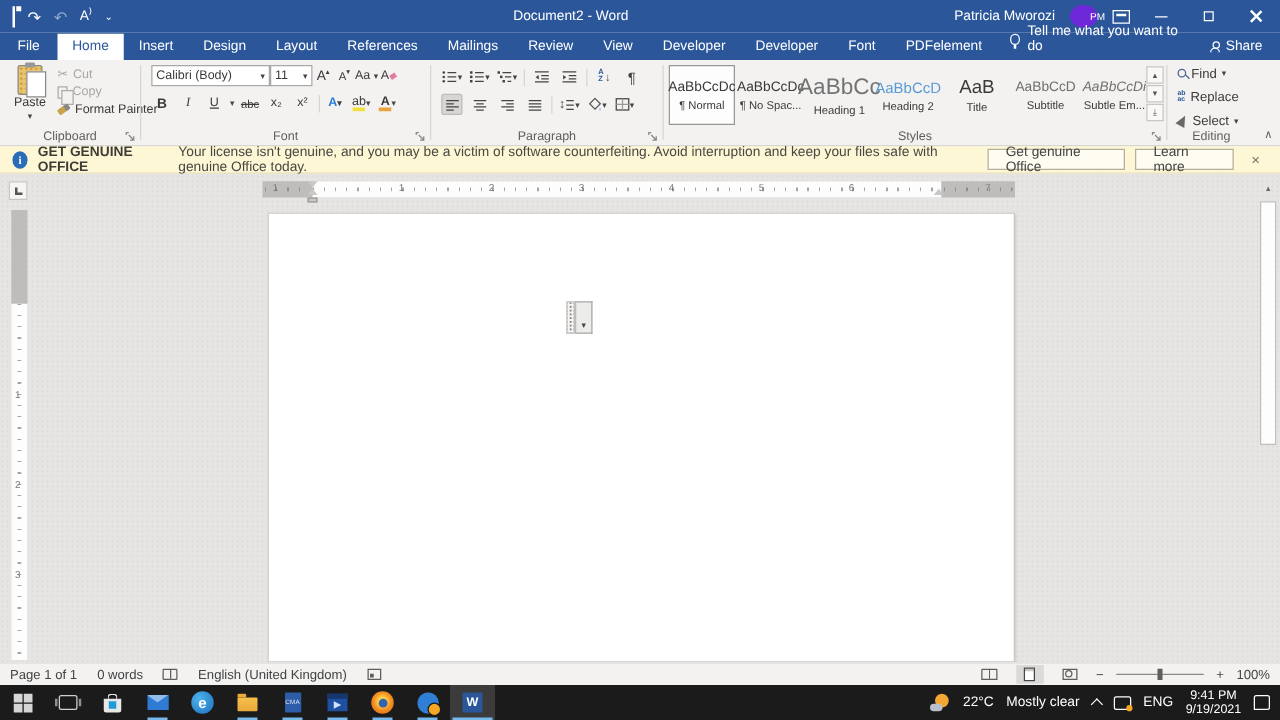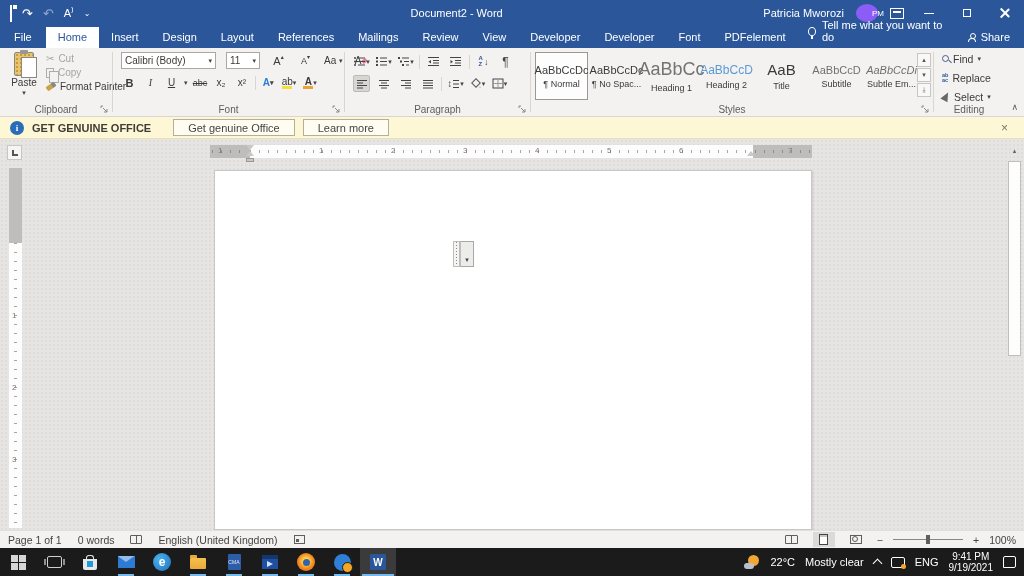--- a/index.html
+++ b/index.html
@@ -10,21 +10,21 @@
   .titlebar { position:absolute; left:0; top:0; width:1024px; height:26px; background:#2b579a; color:#fff; display:flex; align-items:center; }
   .qat { display:flex; align-items:center; gap:10px; padding-left:10px; width:150px; }
   .qat .btn { font-size:13px; color:#fff; line-height:1; }
   .qat .disabled { color:#8fa7cd; }
   .save-shape { width:11px; height:11px; border:1.5px solid #fff; position:relative; }
   .save-shape::after { content:""; position:absolute; left:2px; top:-1px; width:4px; height:4px; background:#fff; }
   .qat-caret { font-size:8px; color:#fff; }
   .tb-title { flex:1; text-align:center; font-size:11px; color:#fff; }
   .tb-right { display:flex; align-items:center; gap:12px; padding-right:6px; }
   .tb-user { font-size:11px; }
-  .tb-avatar { width:18px; height:18px; border-radius:50%; background:#8b5cf6; color:#fff; font-size:8px; display:flex; align-items:center; justify-content:center;padding-left:22px; }
+  .tb-avatar { width:18px; height:18px; border-radius:50%; background:#6d28d9; color:#fff; font-size:8px; display:flex; align-items:center; justify-content:center;padding-left:22px; }
   .ribbon-disp { width:14px; height:11px; border:1px solid #fff; position:relative; }
   .ribbon-disp::after { content:""; position:absolute; left:2px; top:2px; width:8px; height:2px; background:#fff; }
   .win-btn { width:26px; height:20px; display:flex; align-items:center; justify-content:center; }
   .min-shape { width:10px; height:1px; background:#fff; }
   .restore-shape { width:8px; height:8px; border:1px solid #fff; position:relative; background:#2b579a; }
   .restore-shape::before { content:""; position:absolute; left:2px; top:-3px; width:8px; height:8px; border:1px solid #fff; z-index:-1; }
   .close-shape { width:10px; height:10px; position:relative; }
   .close-shape::before,.close-shape::after { content:""; position:absolute; left:4px; top:-1px; width:1.5px; height:12px; background:#fff; }
   .close-shape::before { transform:rotate(45deg);} .close-shape::after{ transform:rotate(-45deg);}
 
@@ -260,21 +260,21 @@
       <span class="glabel">Clipboard</span>
       <span class="launcher">
         <svg class="ic" width="10" height="10">
             <path d="M2 4 V2 H4 M4 4 L8 8 M8 5 V8 H5" stroke="#8a8886" fill="none" stroke-width="1"></path>
           </svg>
         </span>
     </div>
     <span class="gsep" style="left:112px;"></span>
 
     <div class="rgroup" style="left:113px; width:231px;">
-      <div style="position:absolute; left:8px; top:4px; display:flex; gap:10px; align-items:flex-start;">
+      <div style="position:absolute; left:8px; top:4px; display:flex; gap:0; align-items:flex-start;">
         <span class="combo" style="width:95px;">
           <span>Calibri (Body)</span>
             <span class="dd">▾</span>
           </span>
         <span class="combo" style="width:34px;">
           <span>11</span>
             <span class="dd">▾</span>
           </span>
         <span class="icbtn fsmall">
             <span>A</span>
@@ -496,20 +496,21 @@
         <span class="dd">▾</span>
         </div>
       <span class="glabel">Editing</span>
     </div>
     <span class="collapse-btn" style="font-size:9px;">∧</span>
   </div>
 
   <div class="warnbar">
     <span class="info-ic">i</span>
     <span class="warn-head">GET GENUINE OFFICE</span>
+    <span>Your license isn't genuine, and you may be a victim of software counterfeiting. Avoid interruption and keep your files safe with genuine Office today.</span>
     <span class="warn-btn" style="margin-left:14px;">Get genuine Office</span>
     <span class="warn-btn">Learn more</span>
     <span class="warn-close">×</span>
   </div>
 
   <div class="workspace">
     <span class="tabsel">
         <span class="tabsel-l"></span>
       </span>
 

